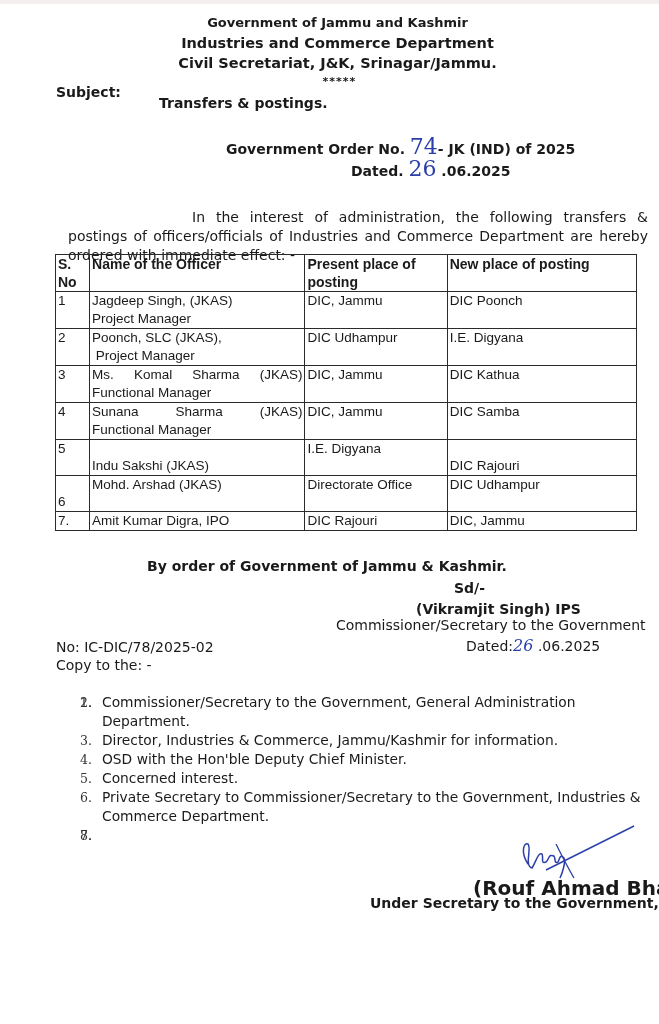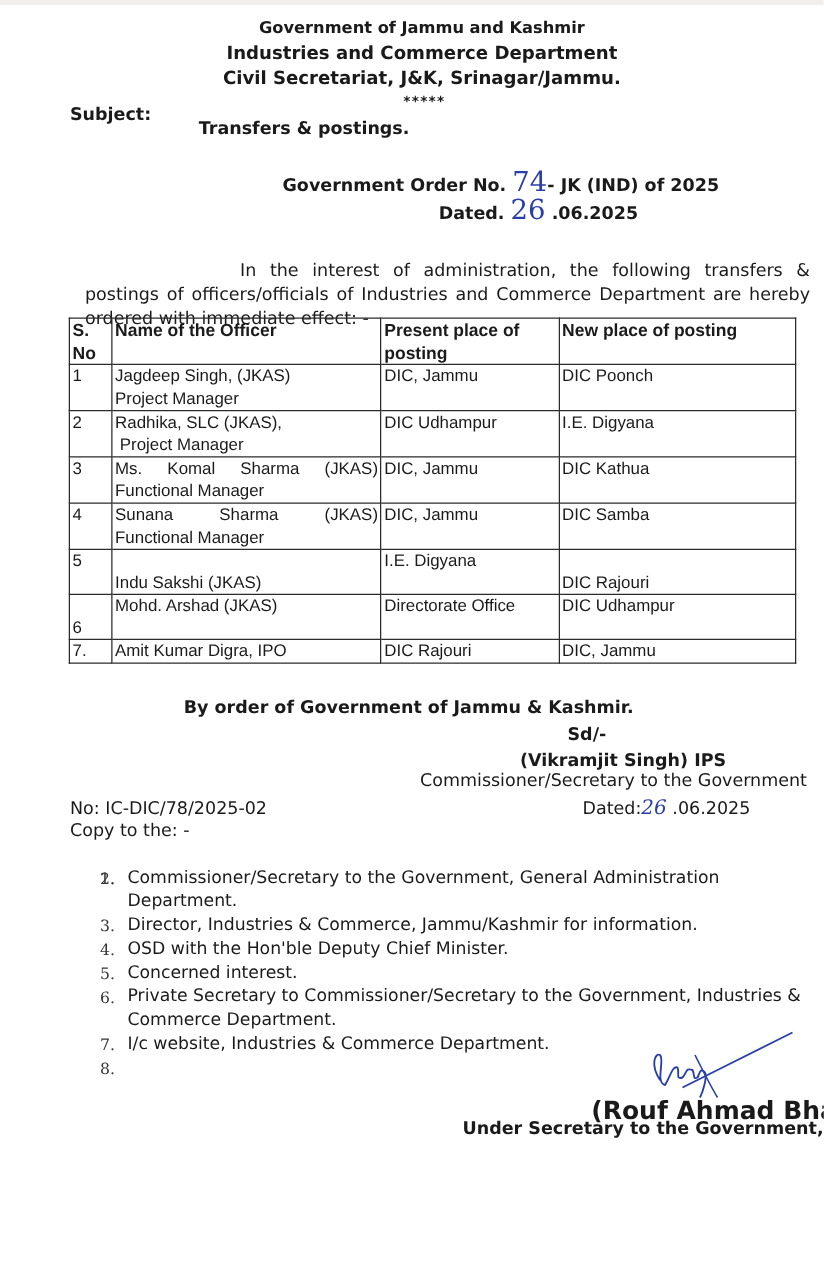--- a/index.html
+++ b/index.html
@@ -97,21 +97,21 @@
   </thead>
   <tbody>
     <tr class="rowh">
       <td>1</td>
       <td><span>Jagdeep Singh, (JKAS)</span><br><span>Project Manager</span></td>
       <td>DIC, Jammu</td>
       <td>DIC Poonch</td>
     </tr>
     <tr class="rowh">
       <td>2</td>
-      <td><span>Radhika, SLC (JKAS),</span><br>&nbsp;<span>Project Manager</span></td>
+      <td><span>Poonch, SLC (JKAS),</span><br>&nbsp;<span>Project Manager</span></td>
       <td>DIC Udhampur</td>
       <td>I.E. Digyana</td>
     </tr>
     <tr class="rowh">
       <td>3</td>
       <td><span class="just">Ms. Komal Sharma (JKAS)</span><span>Functional Manager</span></td>
       <td>DIC, Jammu</td>
       <td>DIC Kathua</td>
     </tr>
     <tr class="rowh">
@@ -153,21 +153,21 @@
 </div>
 <div class="abs copyto">Copy to the: -</div>
 
 <ol class="copylist">
   <li><span class="num">1.</span></li>
   <li><span class="num">2.</span><span>Commissioner/Secretary to the Government, General Administration Department.</span></li>
   <li><span class="num">3.</span><span>Director, Industries &amp; Commerce, Jammu/Kashmir for information.</span></li>
   <li><span class="num">4.</span><span>OSD with the Hon'ble Deputy Chief Minister.</span></li>
   <li><span class="num">5.</span><span>Concerned interest.</span></li>
   <li><span class="num">6.</span><span>Private Secretary to Commissioner/Secretary to the Government, Industries &amp; Commerce Department.</span></li>
-  <li><span class="num">7.</span><span>I/c website, Industries &amp; Commerce Department.</span></li>
+  <li><span class="num">7.</span></li>
   <li><span class="num">8.</span></li>
 </ol>
 
 <svg class="signature" viewBox="0 0 130 60">
   <path d="M18 42 C10 30, 14 20, 18 22 C22 26, 14 44, 22 46 C26 40, 28 30, 32 32 C34 36, 30 42, 36 40 C40 36, 38 32, 44 34 C46 38, 44 42, 48 40 C50 36, 50 32, 54 36 C56 40, 52 52, 50 56" fill="none" stroke="#2a3fa8" stroke-width="1.5"></path>
   <path d="M36 48 L124 4" fill="none" stroke="#2a3fa8" stroke-width="1.5"></path>
   <path d="M46 22 C52 34, 58 46, 64 56" fill="none" stroke="#2a3fa8" stroke-width="1.3"></path>
 </svg>
 
 <div class="abs signer2">(Rouf Ahmad Bhat)</div>

